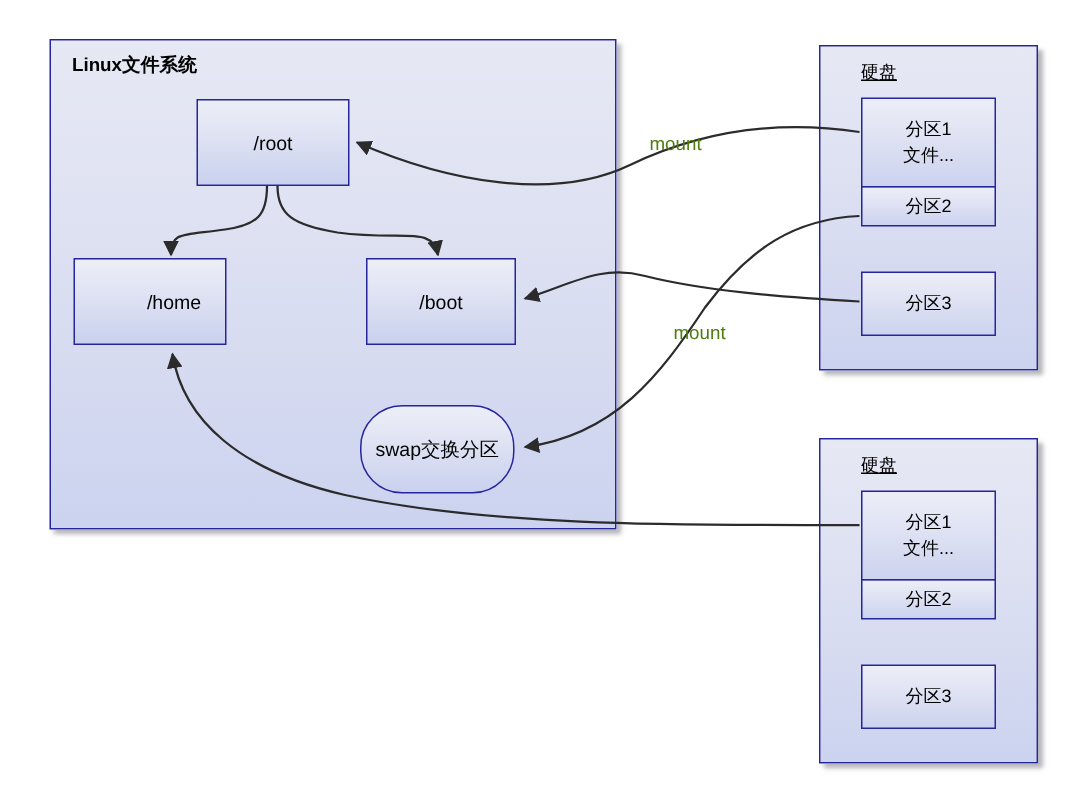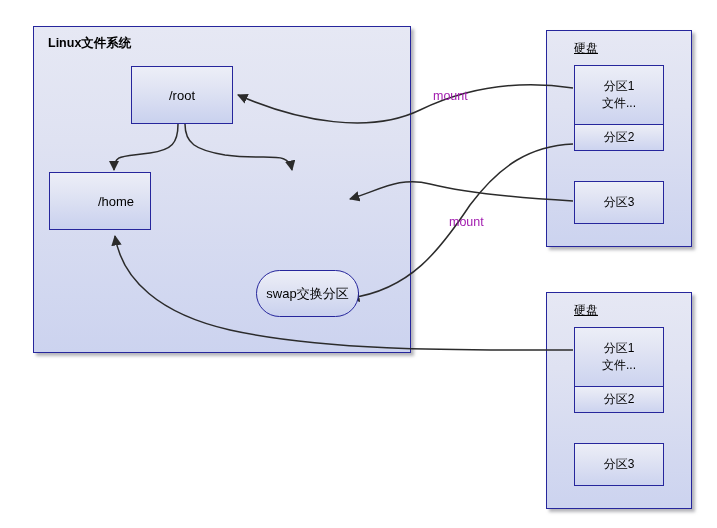--- a/index.html
+++ b/index.html
@@ -86,21 +86,21 @@
     align-items: center;
     justify-content: center;
     font-size: 13px;
     color: #000000;
     white-space: nowrap;
   }
 
   #node-root  { left: 131px; top: 66px;  width: 102px; height: 58px; }
   #node-home  { left: 49px;  top: 172px; width: 102px; height: 58px; padding-left: 32px; }
   #node-boot  { left: 244px; top: 172px; width: 100px; height: 58px; }
-  #node-swap  { left: 256px; top: 270px; width: 103px; height: 47px; border-radius: 28px; }
+  #node-swap  { left: 240px; top: 270px; width: 103px; height: 59px; border-radius: 28px; }
 
   
   .part {
     position: absolute;
     box-sizing: border-box;
     left: 27px;
     width: 90px;
     border: 1px solid #26269c;
     background: linear-gradient(to bottom, #eceef7 0%, #e3e6f4 30%, #ccd3ef 100%);
     display: flex;
@@ -113,21 +113,21 @@
     white-space: nowrap;
   }
   .part-1 { top: 34px; height: 60px; }
   .part-2 { top: 93px; height: 27px; }
   .part-3 { top: 150px; height: 43px; align-items: center; }
 
   
   .edge-label {
     position: absolute;
     font-size: 12.5px;
-    color: #a21caf;
+    color: #4d7c0f;
     background: transparent;
     white-space: nowrap;
   }
   #mount-label-1 { left: 433px; top: 89px; }
   #mount-label-2 { left: 449px; top: 215px; }
 </style>
 </head>
 <body>
 
 <div id="canvas">
@@ -185,20 +185,23 @@
 
     <path d="M 573 350 C 470 350 330 352 230 330 C 160 314 122 280 115 236" fill="none" stroke="#2b2b2b" stroke-width="1.5" marker-end="url(#arrow)"></path>
   </svg>
 
   <div class="node" id="node-root">
     <span>/root</span>
   </div>
   <div class="node" id="node-home">
     <span>/home</span>
   </div>
+  <div class="node" id="node-boot">
+    <span>/boot</span>
+  </div>
   <div class="node" id="node-swap">
     <span>swap交换分区</span>
   </div>
 
   <div class="edge-label" id="mount-label-1">mount</div>
   <div class="edge-label" id="mount-label-2">mount</div>
 
 </div>
 
 </body></html>

